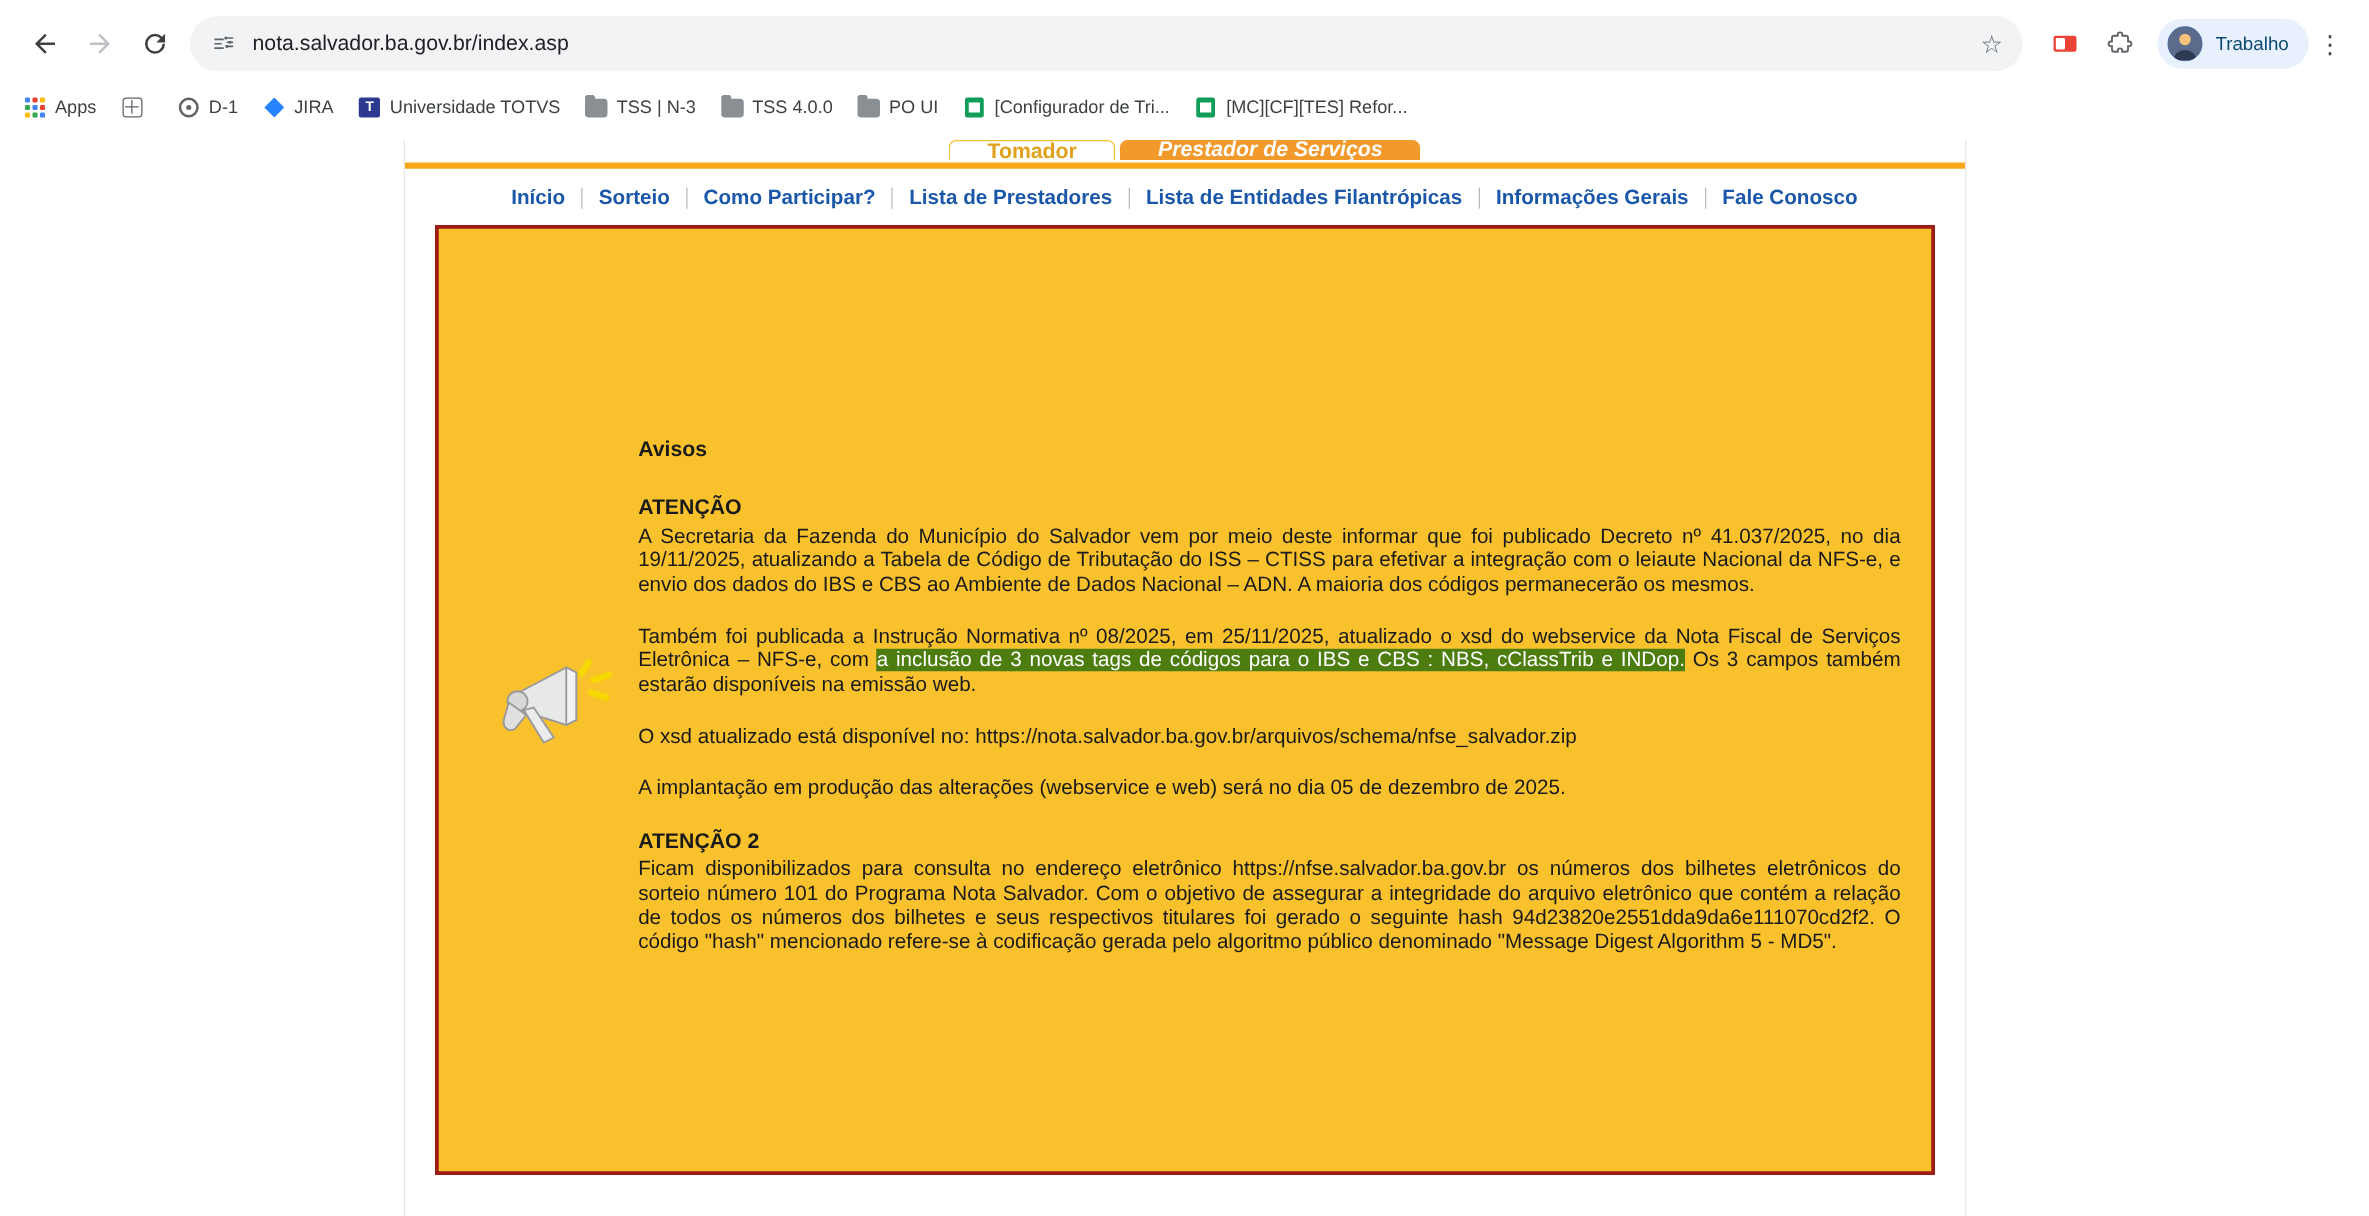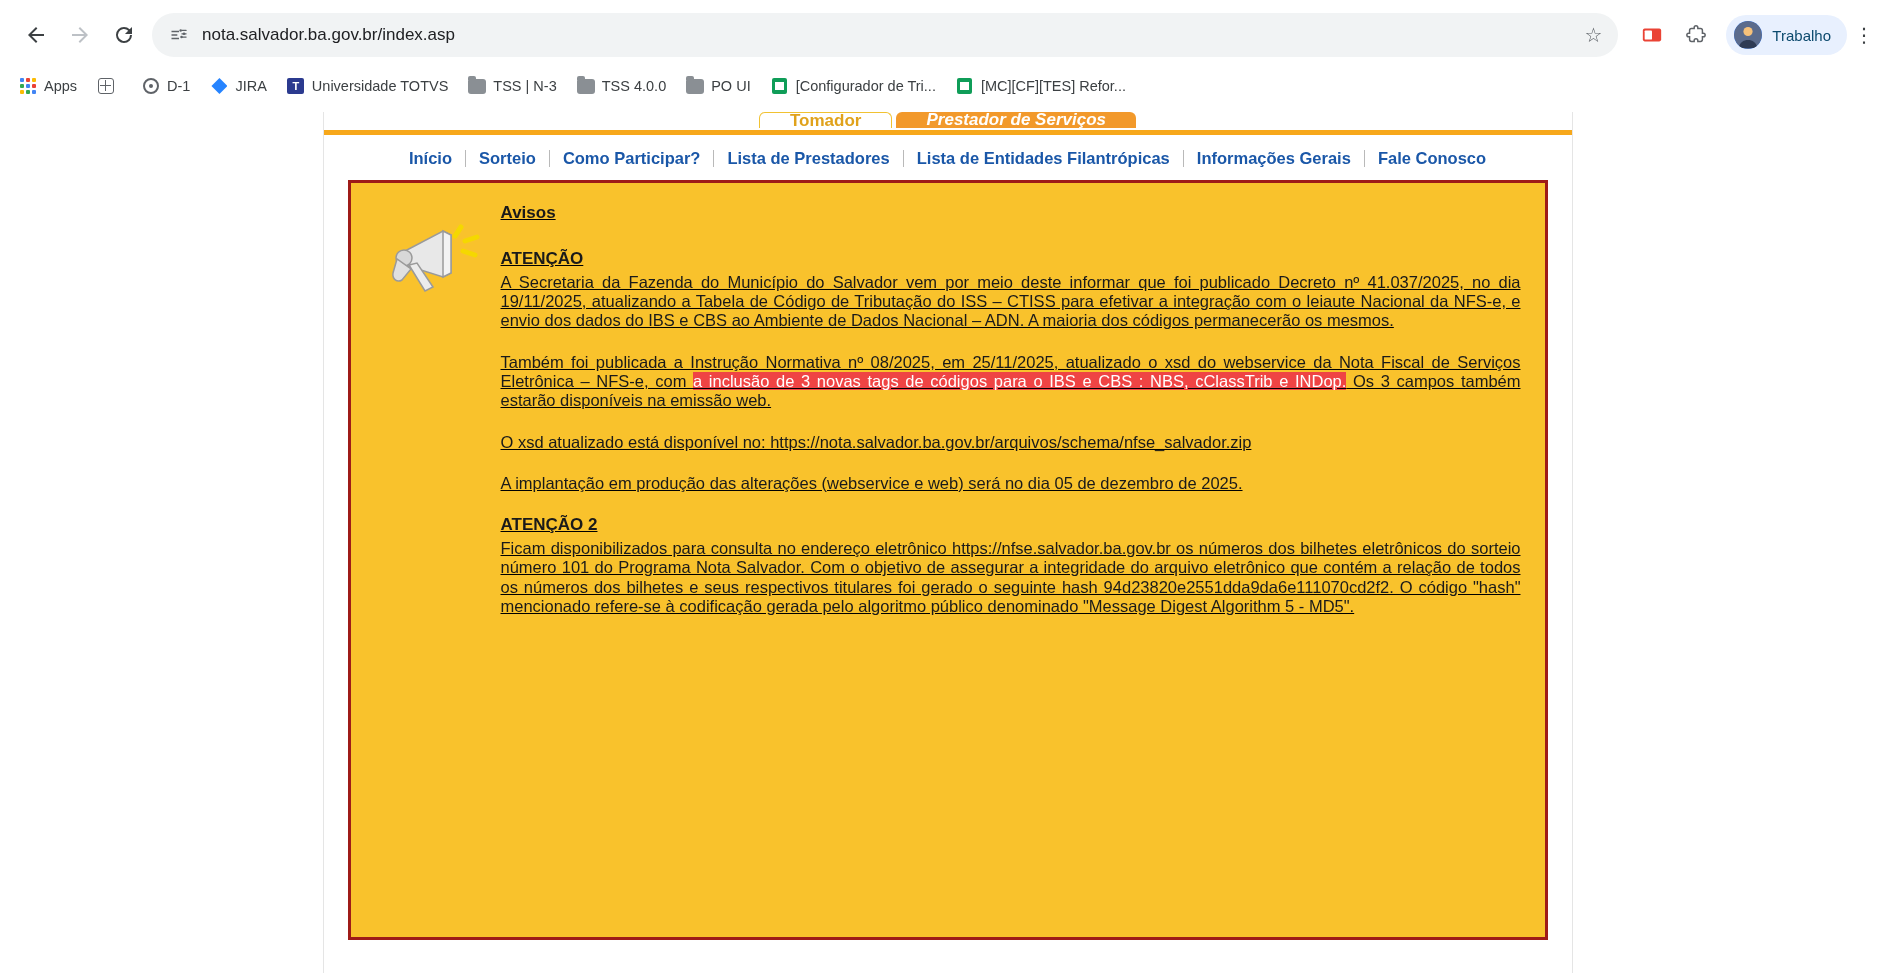--- a/index.html
+++ b/index.html
@@ -298,26 +298,25 @@
     width: 1px;
     height: 17px;
     background: #b9b9b9;
   }
 
   
   .notice {
     margin: 0 24px;
     border: 3px solid #9e1b18;
     background: #f9c22c;
-    padding: 20px 24px 26px 24px;
-    display: flex;
-    align-items: flex-start;
+    padding: 20px 24px 26px 34px;
+    display: flex;
+    align-items: center;
     height: 760px;
     overflow: hidden;
-    text-decoration: underline;
   }
 
   .megaphone {
     width: 112px;
     flex: 0 0 auto;
     padding-top: 18px;
     padding-left: 10px;
   }
 
   .notice-body {
@@ -336,21 +335,21 @@
     font-size: 17px;
     font-weight: bold;
     margin: 0 0 4px 0;
   }
   .notice-body p {
     margin: 0 0 22px 0;
     text-align: justify;
   }
   .notice-body p.tight { margin-bottom: 0; }
   .hl {
-    background: #ef4444;
+    background: #4d7c0f;
     color: #ffffff;
     box-decoration-break: clone;
     -webkit-box-decoration-break: clone;
   }
   .h2-blk { margin-top: 10px; }
 </style>
 </head>
 <body>
 
 <div class="browser">

